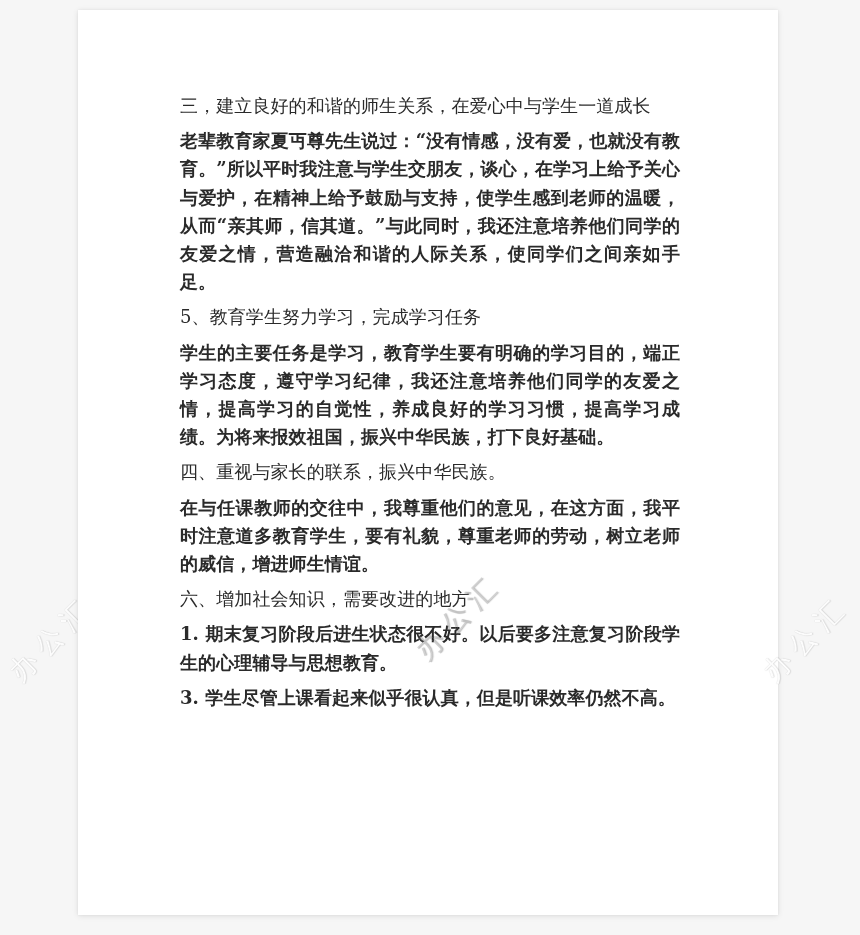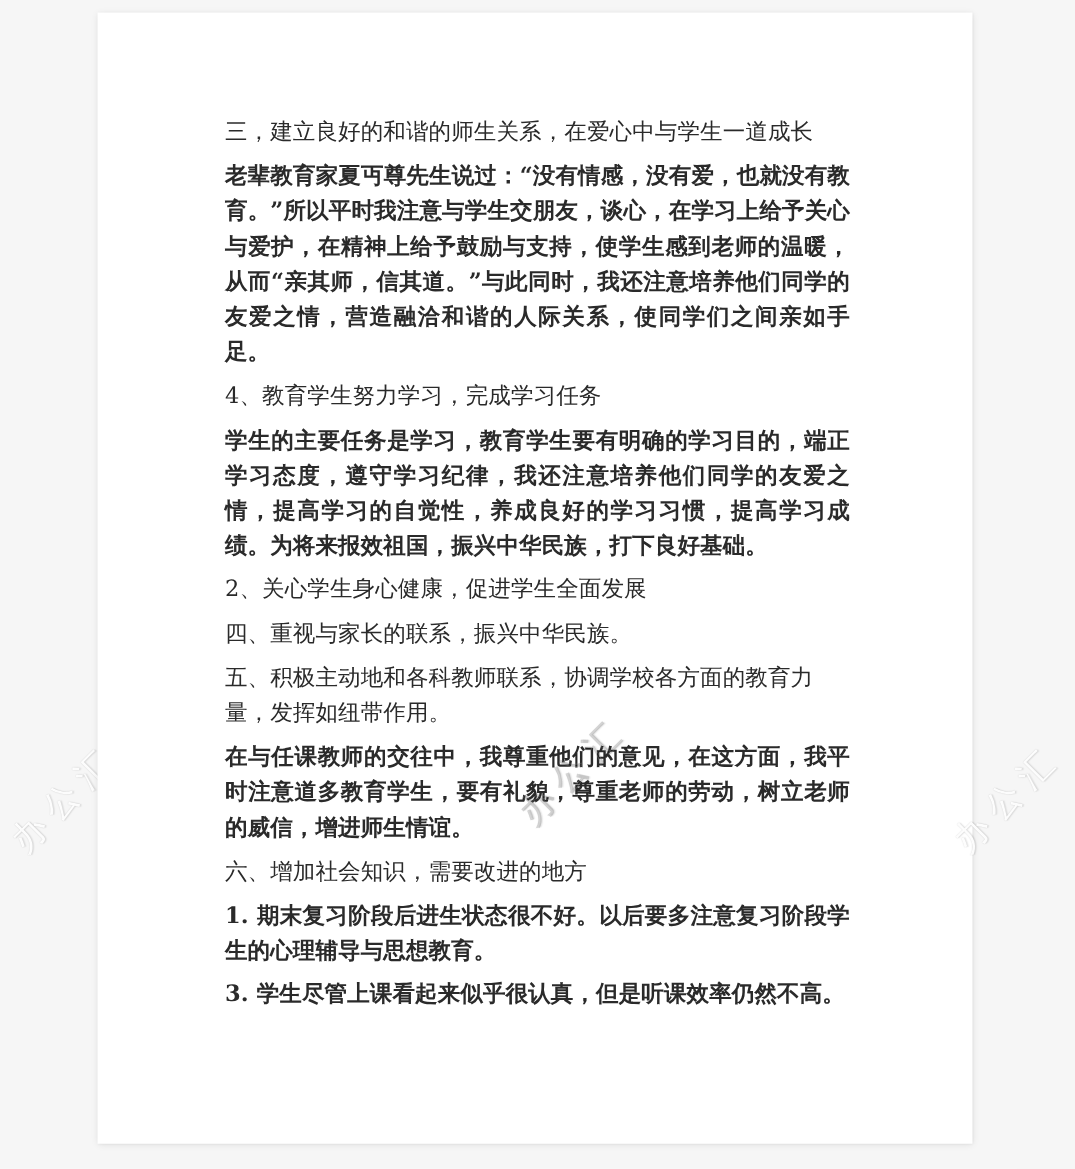--- a/index.html
+++ b/index.html
@@ -67,25 +67,23 @@
 </head>
 <body>
 
 <div class="viewer">
   <div class="watermark wm-left">办公汇</div>
 
   <div class="page">
     <div class="content">
       <p class="heading">三，建立良好的和谐的师生关系，在爱心中与学生一道成长</p>
       <p class="para">老辈教育家夏丏尊先生说过：“没有情感，没有爱，也就没有教育。”所以平时我注意与学生交朋友，谈心，在学习上给予关心与爱护，在精神上给予鼓励与支持，使学生感到老师的温暖，从而“亲其师，信其道。”与此同时，我还注意培养他们同学的友爱之情，营造融洽和谐的人际关系，使同学们之间亲如手足。</p>
-      <p class="heading">4、教育学生努力学习，完成学习任务</p>
+      <p class="heading">5、教育学生努力学习，完成学习任务</p>
       <p class="para">学生的主要任务是学习，教育学生要有明确的学习目的，端正学习态度，遵守学习纪律，我还注意培养他们同学的友爱之情，提高学习的自觉性，养成良好的学习习惯，提高学习成绩。为将来报效祖国，振兴中华民族，打下良好基础。</p>
-      <p class="heading">2、关心学生身心健康，促进学生全面发展</p>
       <p class="heading">四、重视与家长的联系，振兴中华民族。</p>
-      <p class="heading">五、积极主动地和各科教师联系，协调学校各方面的教育力量，发挥如纽带作用。</p>
       <p class="para">在与任课教师的交往中，我尊重他们的意见，在这方面，我平时注意道多教育学生，要有礼貌，尊重老师的劳动，树立老师的威信，增进师生情谊。</p>
       <p class="heading">六、增加社会知识，需要改进的地方</p>
       <p class="para">1. 期末复习阶段后进生状态很不好。以后要多注意复习阶段学生的心理辅导与思想教育。</p>
       <p class="para">3. 学生尽管上课看起来似乎很认真，但是听课效率仍然不高。</p>
     </div>
   </div>
 
   <div class="watermark wm-center">办公汇</div>
   <div class="watermark wm-right">办公汇</div>
 </div>

